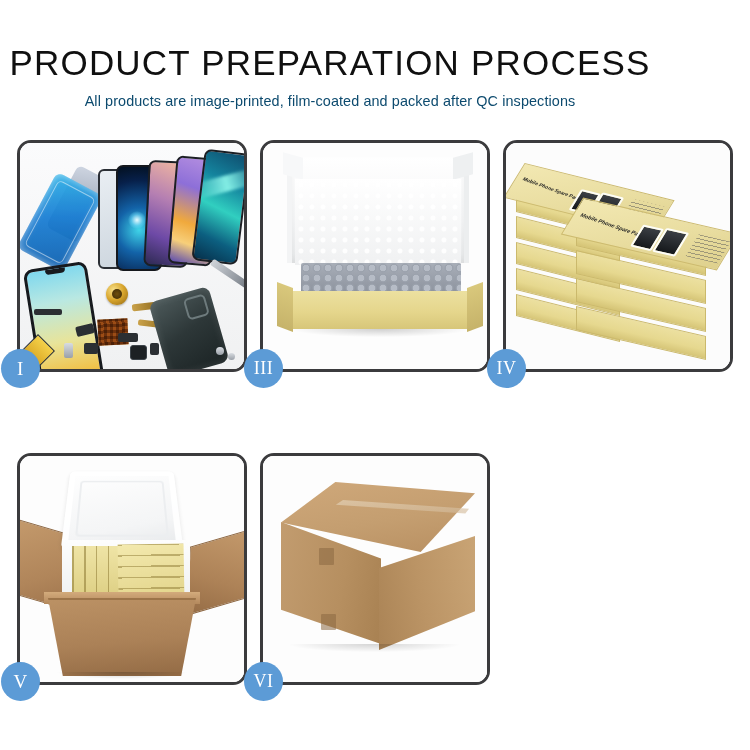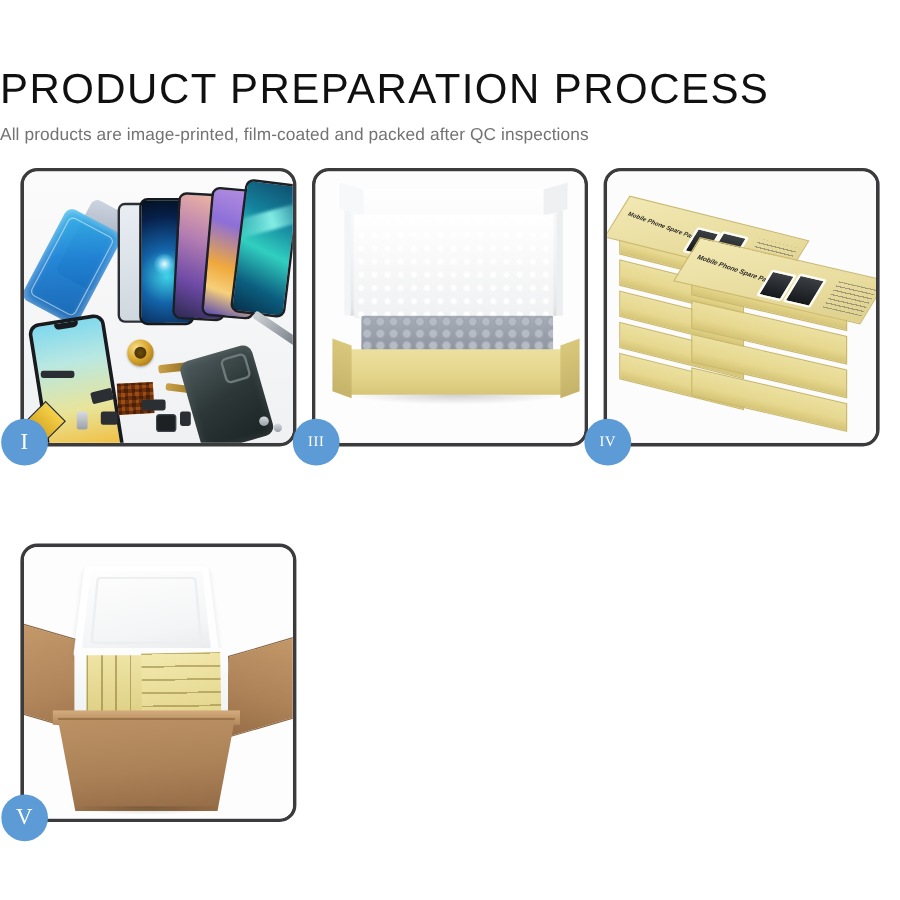--- a/index.html
+++ b/index.html
@@ -15,41 +15,40 @@
     overflow: hidden;
     position: relative;
   }
 
   
   #header {
     position: absolute;
     left: 0;
     top: 0;
     width: 660px;
-    text-align: left;
-    margin-top: 12px;
+    text-align: center;
   }
   #page-title {
     margin: 0;
     padding-top: 44px;
     font-size: 35px;
     line-height: 38px;
     font-weight: 400;
     letter-spacing: 1.2px;
     color: #101010;
     font-family: "Liberation Sans", sans-serif;
   }
   #page-subtitle {
     margin: 0;
     padding-top: 11px;
     font-size: 14.4px;
     line-height: 17px;
     font-weight: 400;
     letter-spacing: 0.1px;
-    color: #737373;
+    color: #0c4a6e;
   }
 
   
   #panel-grid {
     position: absolute;
     left: 17px;
     top: 140px;
     width: 716px;
     height: 545px;
     display: grid;
@@ -83,21 +82,21 @@
     background: #5c9bd6;
     color: #ffffff;
     font-family: "Liberation Serif", serif;
     font-size: 19px;
     line-height: 39px;
     text-align: center;
     letter-spacing: 0.5px;
     z-index: 40;
     box-sizing: border-box;
   }
-  .badge.wide { font-size: 12px; }
+  .badge.wide { font-size: 18px; }
 
   
   .pi-bg { position:absolute; inset:0; background:
       linear-gradient(180deg,#fbfbfc 0%, #f0f1f2 100%); }
   
   .pi-film {
     position: absolute; left: 14px; top: 36px; width: 52px; height: 86px;
     background: linear-gradient(150deg,#2fb3e8 0%, #1b7fd4 45%, #0e5fae 100%);
     border-radius: 7px;
     transform: rotate(28deg);
@@ -525,14 +524,27 @@
       <div class="pv-foam-box"></div>
       <div class="pv-inner"></div>
       <div class="pv-inner2"></div>
       <div class="pv-carton-top"></div>
       <div class="pv-carton-front"></div>
       <div class="pv-shadow"></div>
     </div>
     <div class="badge">V</div>
   </div>
 
+  <div class="panel">
+    <div class="panel-media">
+      <div class="pvi-bg"></div>
+      <div class="pvi-top"></div>
+      <div class="pvi-seam"></div>
+      <div class="pvi-front"></div>
+      <div class="pvi-side"></div>
+      <div class="pvi-tab" style="left:56px; top:92px; width:15px; height:17px;"></div>
+      <div class="pvi-tab" style="left:58px; top:158px; width:15px; height:16px;"></div>
+      <div class="pvi-shadow"></div>
+    </div>
+    <div class="badge wide">VI</div>
+  </div>
 
 </div>
 
 </body></html>

